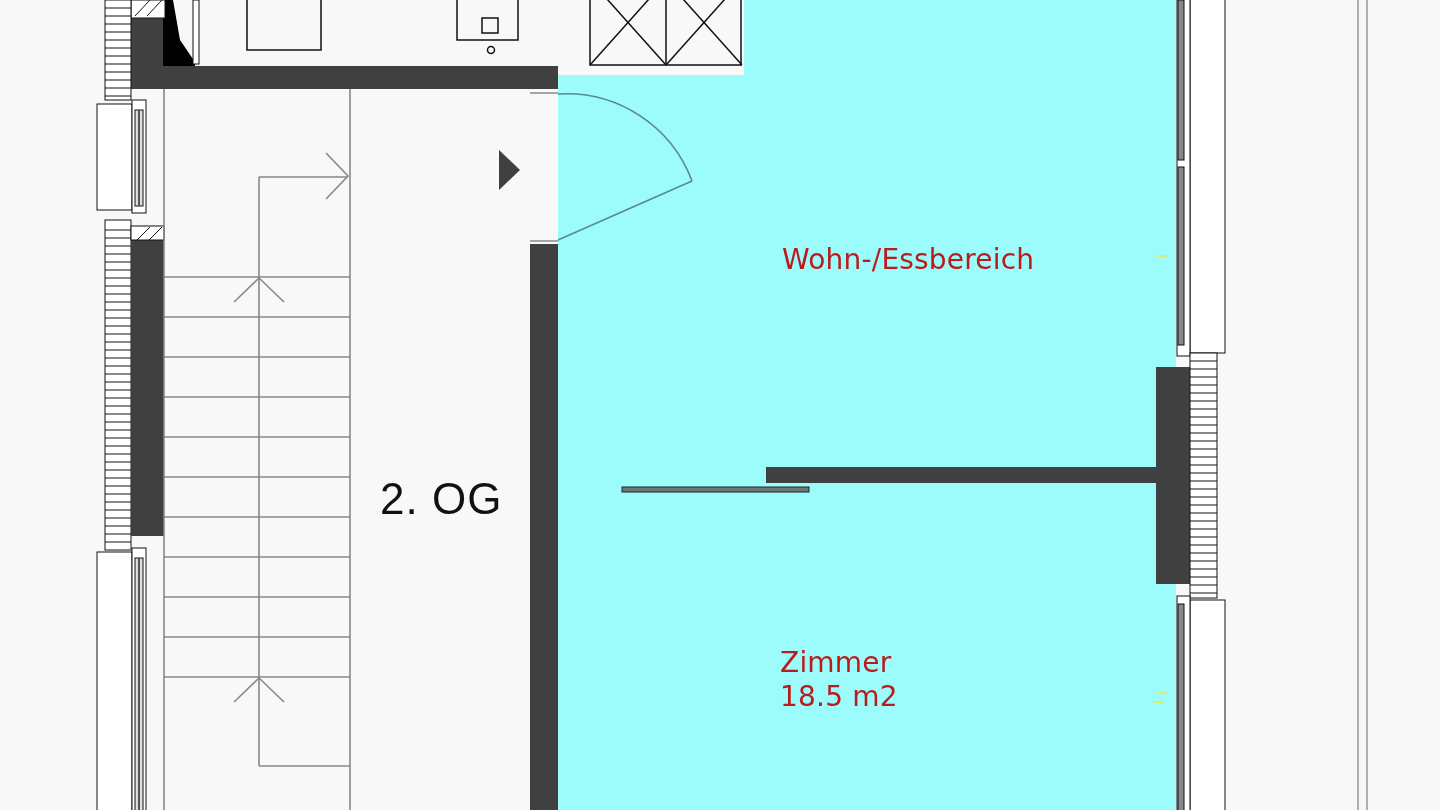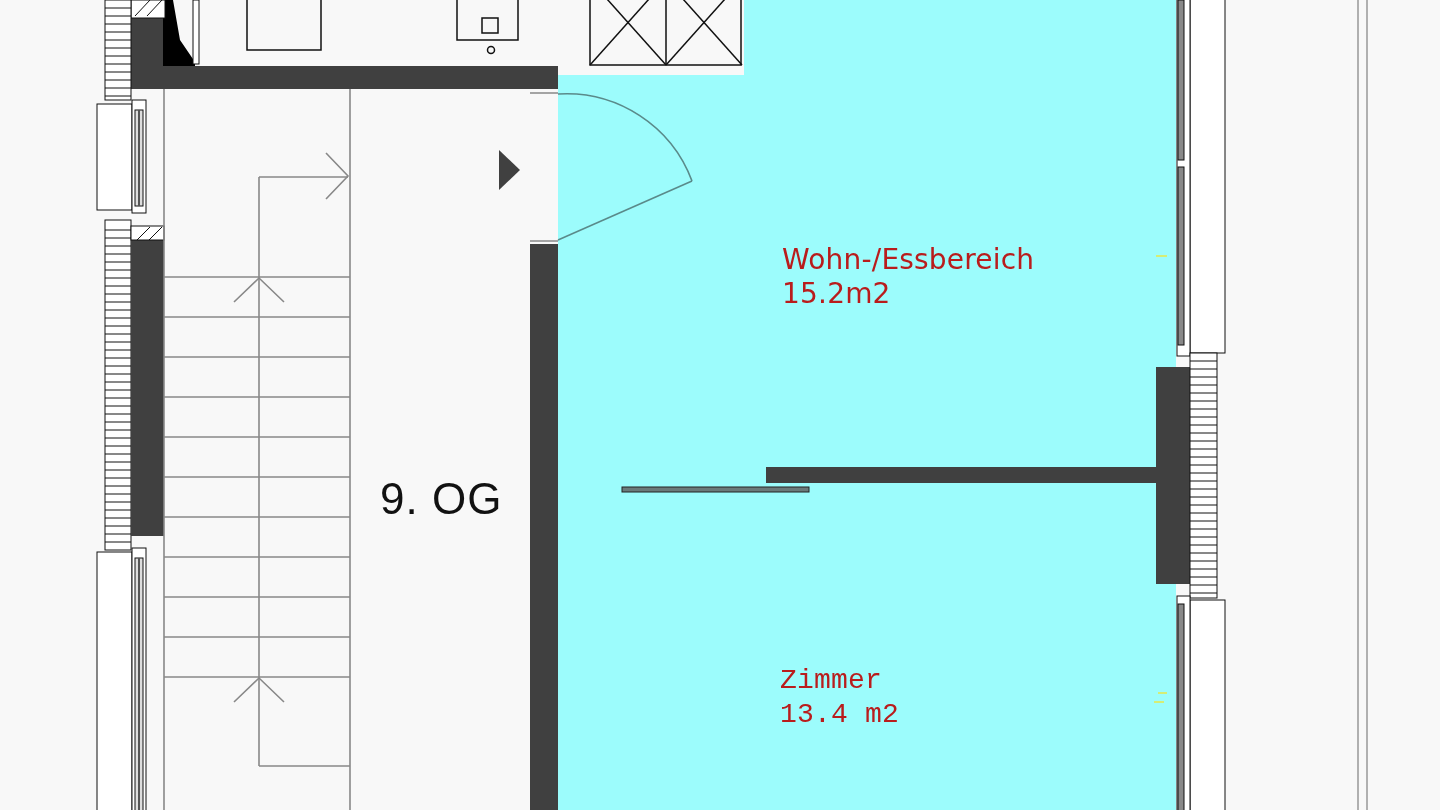--- a/index.html
+++ b/index.html
@@ -214,24 +214,23 @@
       <line x1="1367" y1="0" x2="1367" y2="810"></line>
     </g>
 
     <g stroke="#e8e84a" stroke-width="1.5">
       <line x1="1156" y1="256" x2="1167" y2="256"></line>
       <line x1="1158" y1="693" x2="1167" y2="693"></line>
       <line x1="1154" y1="702" x2="1164" y2="702"></line>
     </g>
   </svg>
 
-  <div class="floor-label" style="left:380px;top:474px;">9. OG</div>
+  <div class="floor-label" style="left:380px;top:474px;">2. OG</div>
 
   <div class="room-label" style="left:782px;top:243px;">
     <div>Wohn-/Essbereich</div>
-    <div>15.2m2</div>
   </div>
 
-  <div class="room-label" style="left:780px;top:664px;font-family:Liberation Mono, monospace;">
+  <div class="room-label" style="left:780px;top:646px;">
     <div>Zimmer</div>
-    <div>13.4 m2</div>
+    <div>18.5 m2</div>
   </div>
 </div>
 
 </body></html>

